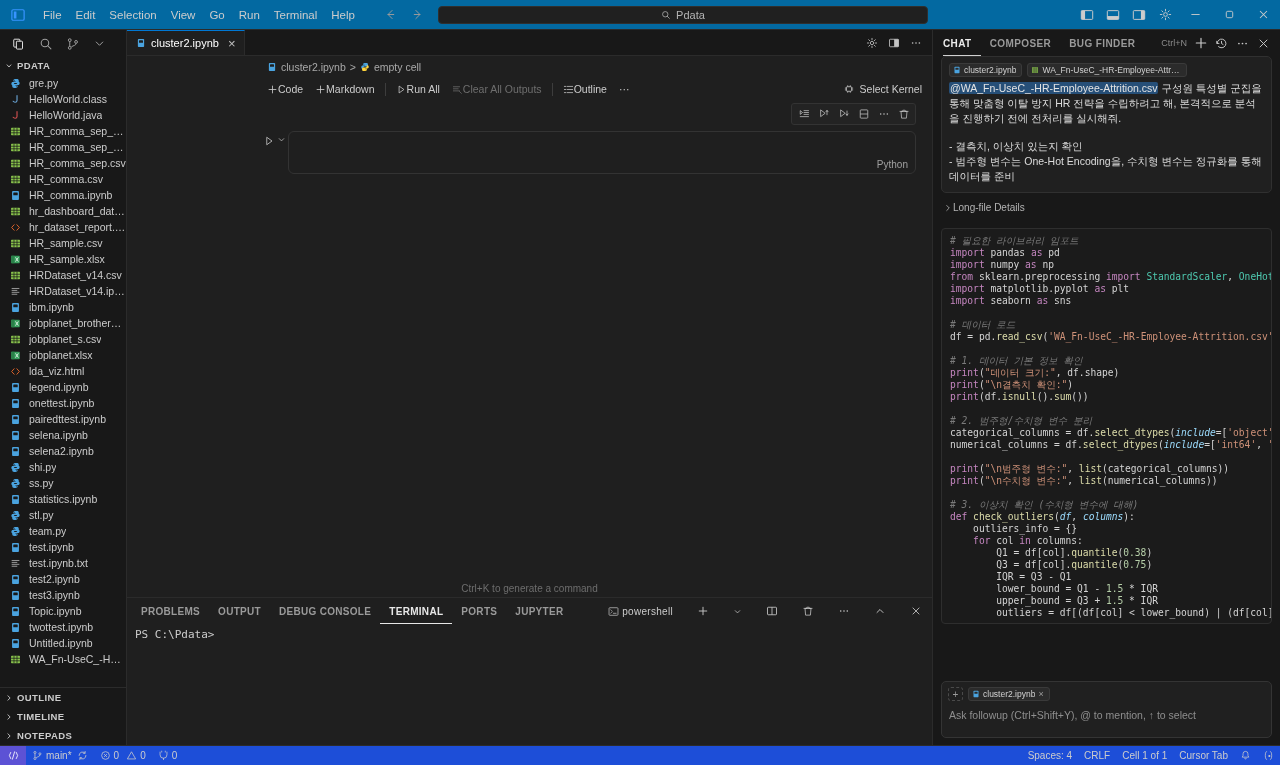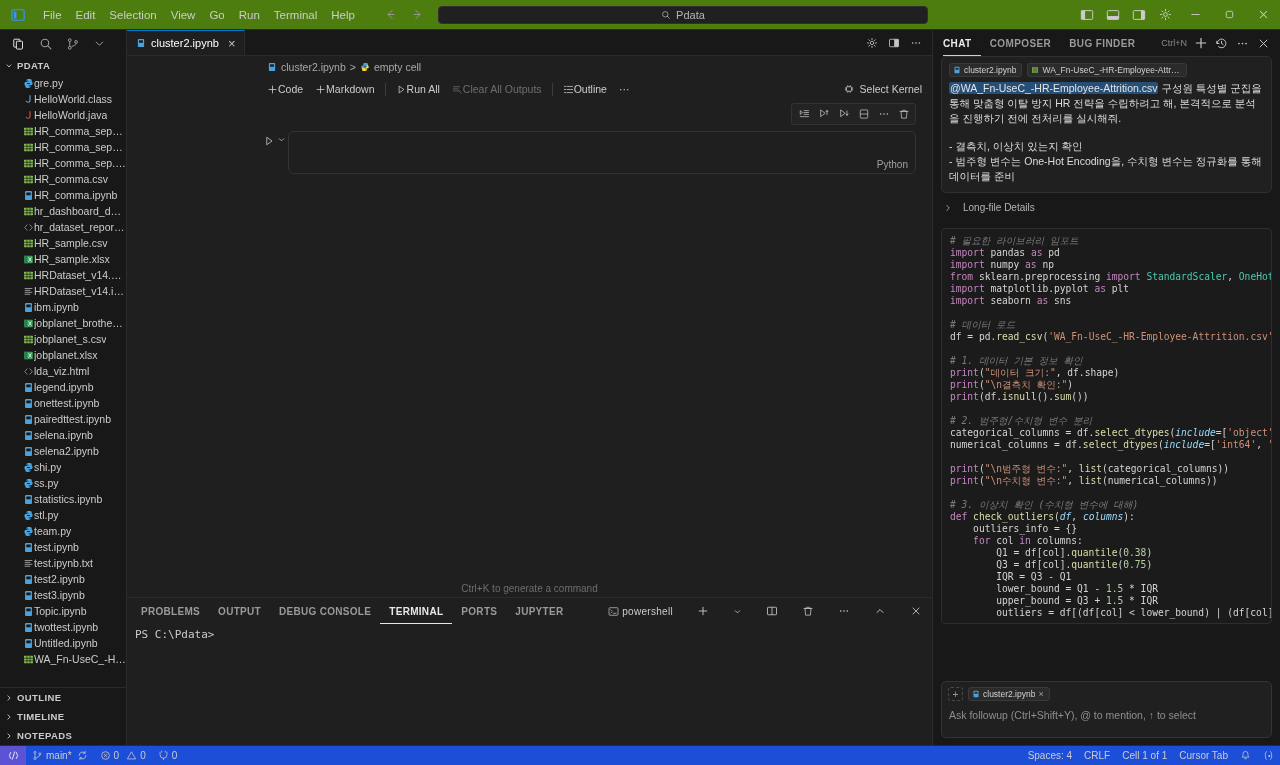--- a/index.html
+++ b/index.html
@@ -7,21 +7,21 @@
     width: 1280px; height: 765px;
     background: #1f1f1f;
     font-family: "Liberation Sans", "DejaVu Sans", sans-serif;
     color: #cccccc;
     overflow: hidden;
   }
   body { display: flex; flex-direction: column; }
 
   
   .titlebar {
-    height: 30px; min-height: 26px; background: #4d7c0f;
+    height: 30px; min-height: 26px; background: #0369a1;
     display: flex; align-items: center;
     border-bottom: 1px solid #2b2b2b;
   }
   .tb-logo {
     width: 36px; display: flex; align-items: center; justify-content: center;
   }
   .menu { display: flex; align-items: center; gap: 0px; }
   .menu-item {
     font-size: 11.5px; color: #cccccc; padding: 3px 7px; border-radius: 3px;
     cursor: default; white-space: nowrap;
@@ -55,21 +55,21 @@
     width: 25px; height: 24px; display: flex; align-items: center; justify-content: center;
     color: #a0a0a0; border-radius: 3px;
   }
   .side-ic.active { color: #e8e8e8; }
   .sec-head {
     height: 17px; display: flex; align-items: center; gap: 3px; padding-left: 4px;
     font-size: 9.5px; font-weight: bold; letter-spacing: .4px; color: #cccccc;
   }
   .tree { flex: 1; overflow: hidden; padding-top: 1px; }
   .trow {
-    height: 16px; display: flex; align-items: center; gap: 0; padding-left: 23px;
+    height: 16px; display: flex; align-items: center; gap: 8px; padding-left: 10px;
     font-size: 10.5px; color: #cccccc; white-space: nowrap;
   }
   .ficon { width: 11px; height: 11px; display: flex; align-items: center; justify-content: center; flex: 0 0 11px; }
   .fname { overflow: hidden; text-overflow: ellipsis; }
   .side-bottom { border-top: 1px solid #2b2b2b; }
   .side-bottom .sec-head { height: 19px; }
 
   
   .editor { flex: 1; display: flex; flex-direction: column; min-width: 0; background: #1f1f1f; }
   .tabbar {
@@ -147,21 +147,21 @@
     background: #202020; border: 1px solid #303030; border-radius: 5px; padding: 6px 7px 8px 7px;
   }
   .chips { display: flex; gap: 5px; margin-bottom: 4px; flex-wrap: wrap; }
   .chip {
     display: flex; align-items: center; gap: 3px; background: #2b2b2b; border: 1px solid #3a3a3a;
     border-radius: 3px; padding: 1px 5px 1px 3px; font-size: 8.5px; color: #d2d2d2; max-width: 160px;
   }
   .chip .lbl { overflow: hidden; text-overflow: ellipsis; white-space: nowrap; }
   .umtext { font-size: 10.5px; line-height: 1.45; color: #dcdcdc; }
   .mention { background: #264f78; border-radius: 2px; padding: 0 1px; color: #e4e4e4; }
-  .longfile { display: flex; align-items: center; gap: 10px; padding: 9px 2px 6px 2px; font-size: 10px; color: #b4b4b4; }
+  .longfile { display: flex; align-items: center; gap: 0; padding: 9px 2px 6px 2px; font-size: 10px; color: #b4b4b4; }
   .assistant { font-size: 10.5px; line-height: 1.5; color: #dcdcdc; padding: 4px 2px 0 2px; }
   .codeblock {
     margin-top: 9px; background: #1b1b1b; border: 1px solid #2e2e2e; border-radius: 4px;
     padding: 6px 0 4px 8px; overflow: hidden;
   }
   .codeblock pre {
     font-family: "DejaVu Sans Mono", "Liberation Mono", monospace;
     font-size: 9.6px; line-height: 1.25; white-space: pre; color: #d4d4d4;
   }
   .cm { color: #7a7a7a; font-style: italic; }   

